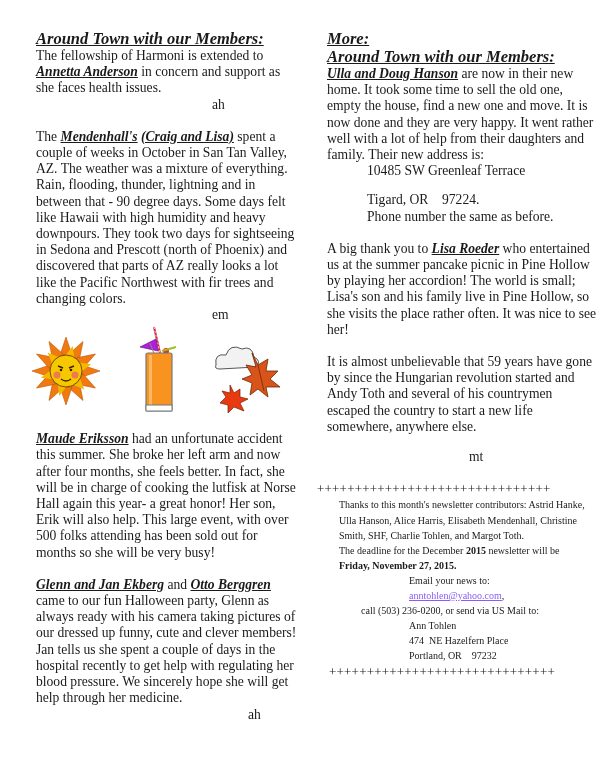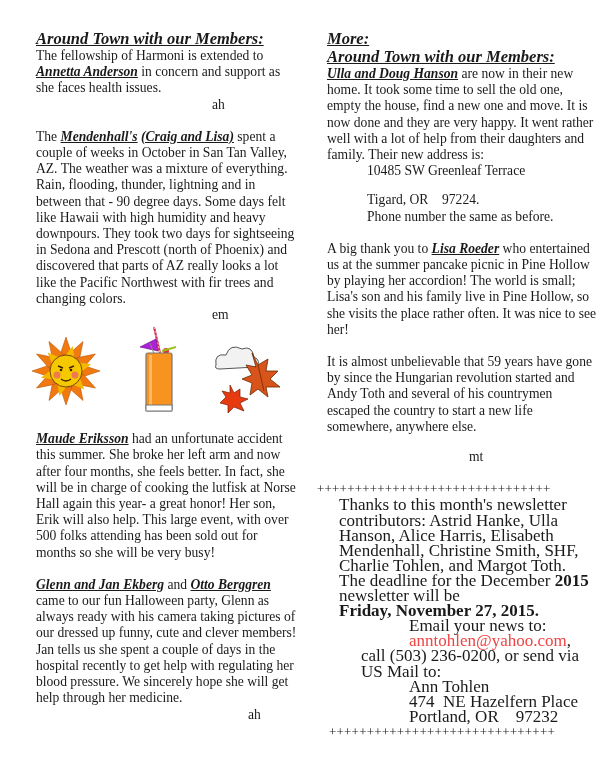--- a/index.html
+++ b/index.html
@@ -16,24 +16,24 @@
     font-size: 16.5px; line-height: 18px; display: block;
   }
   .name { font-weight: bold; font-style: italic; text-decoration: underline; }
   p { margin: 0; }
   .gap { height: 16px; }
   .sig { display: block; }
   .indent { padding-left: 40px; }
   .clipart { position: relative; height: 92px; margin-top: 8px; }
   .clipart svg { position: absolute; }
   .plus-line { letter-spacing: 0.2px; font-size: 13px; white-space: nowrap; }
-  .small { font-size: 17px; line-height: 15.1px; }
+  .small { font-size: 10px; line-height: 15.1px; }
   .contrib { padding-left: 12px; }
   .center-block { padding-left: 70px; }
-  .link { color: #ef4444; }
+  .link { color: #8b5cf6; text-decoration: underline; }
   b { font-weight: bold; }
 </style>
 </head>
 <body>
 
 <div class="col col-left">
   <span class="heading">Around Town with our Members:</span>
 
   <p>
     <span>The fellowship of Harmoni is extended to</span><br>

